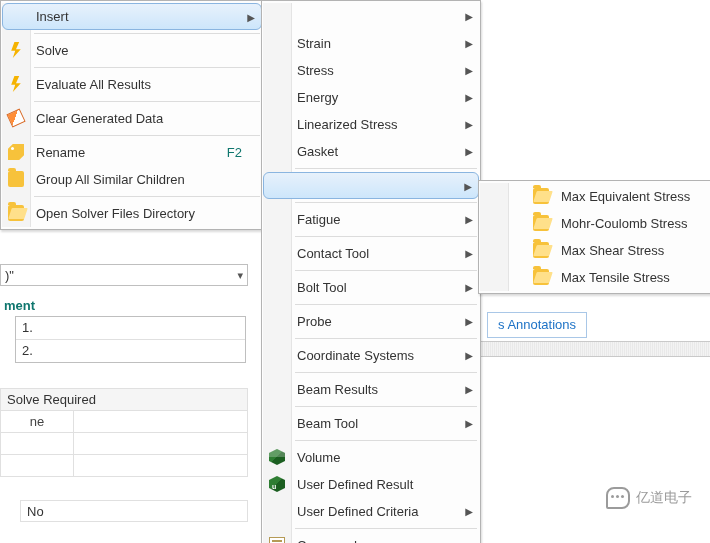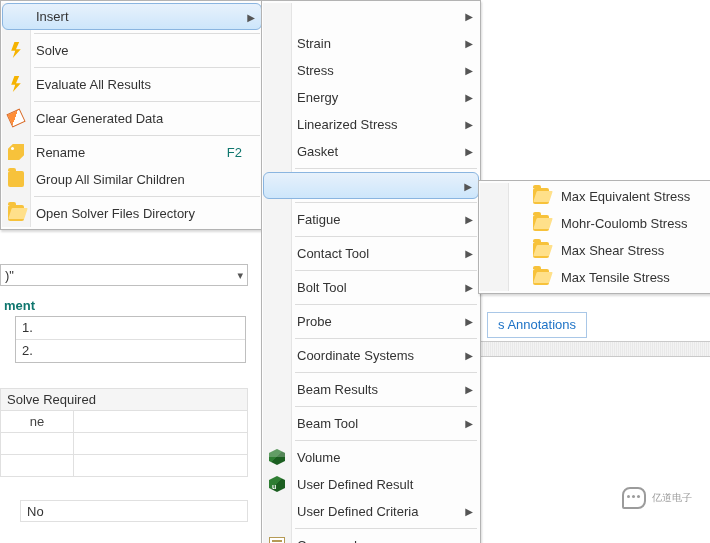--- a/index.html
+++ b/index.html
@@ -212,21 +212,21 @@
   }
 
   
   .wm {
     position: absolute;
     right: 18px;
     bottom: 34px;
     display: flex;
     align-items: center;
     color: #9b9b9b;
-    font-size: 10px;
+    font-size: 14px;
     z-index:60;
     margin-top:16px;
   }
   .wm .bubble{
     position:relative; width:20px; height:18px; border:2px solid #9b9b9b; border-radius:8px 8px 8px 2px; margin-right:6px;
   }
   .wm .bubble::before{content:""; position:absolute; width:3px; height:3px; background:#9b9b9b; border-radius:50%; left:3px; top:6px; box-shadow:5px 0 0 #9b9b9b, 10px 0 0 #9b9b9b;}
 
   
   #menu1{ z-index:20; }

